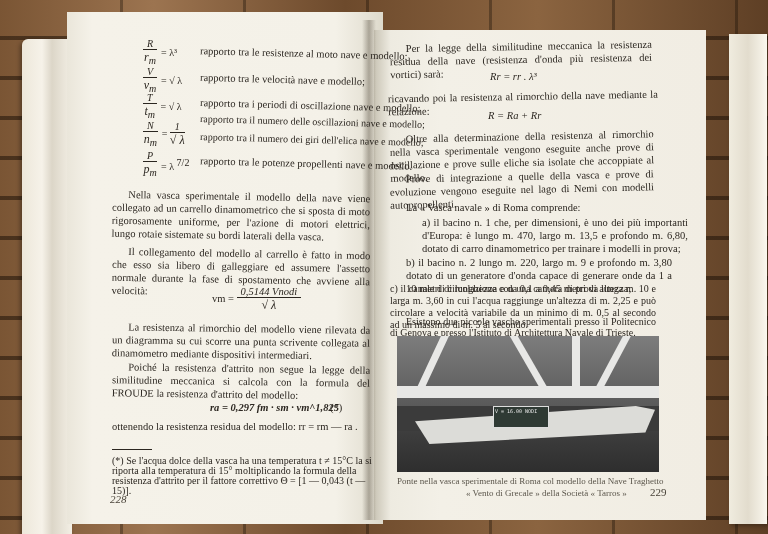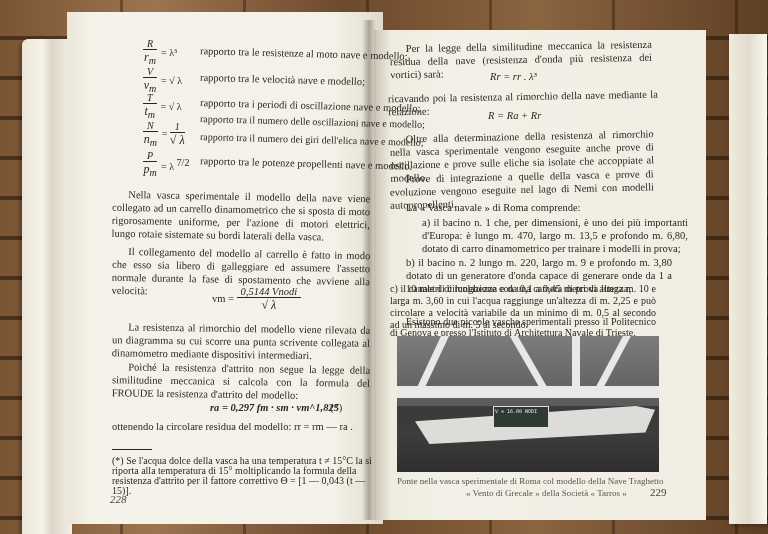--- a/index.html
+++ b/index.html
@@ -92,21 +92,21 @@
   <span>vm =</span>
   <span class="frac"><span class="num">0,5144 Vnodi</span><span class="den">√ λ</span></span>
 </div>
 
 <div class="p indent" style="left:112px;top:322px;width:258px;transform:rotate(.8deg);">La resistenza al rimorchio del modello viene rilevata da un diagramma su cui scorre una punta scrivente collegata al dinamometro mediante dispositivi intermediari.</div>
 <div class="p indent" style="left:112px;top:362px;width:258px;transform:rotate(.8deg);">Poiché la resistenza d'attrito non segue la legge della similitudine meccanica si calcola con la formula del FROUDE la resistenza d'attrito del modello:</div>
 
 <div class="formula" style="left:210px;top:402px;font-size:10.5px;font-style:italic;font-weight:bold;">ra = 0,297 fm · sm · vm^1,825</div>
 <div class="formula" style="left:330px;top:402px;font-size:10.5px;">(*)</div>
 
-<div class="p" style="left:112px;top:420px;width:258px;">ottenendo la circolare residua del modello:  rr = rm — ra .</div>
+<div class="p" style="left:112px;top:420px;width:258px;">ottenendo la resistenza residua del modello:  rr = rm — ra .</div>
 
 <div class="sep" style="left:112px;top:449px;width:40px;"></div>
 <div class="foot" style="left:112px;top:456px;width:262px;">(*) Se l'acqua dolce della vasca ha una temperatura t ≠ 15°C la si riporta alla temperatura di 15° moltiplicando la formula della resistenza d'attrito per il fattore correttivo Θ = [1 — 0,043 (t — 15)].</div>
 <div class="pnum" style="left:110px;top:493px;text-align:right;">228</div>
 
 <div class="p indent" style="left:390px;top:40px;width:262px;transform:rotate(-1deg);">Per la legge della similitudine meccanica la resistenza residua della nave (resistenza d'onda più resistenza dei vortici) sarà:</div>
 <div class="formula" style="left:490px;top:71px;font-size:10.5px;font-style:italic;">Rr = rr . λ³</div>
 <div class="p" style="left:388px;top:90px;width:270px;transform:rotate(-1deg);">ricavando poi la resistenza al rimorchio della nave mediante la relazione:</div>
 <div class="formula" style="left:488px;top:110px;font-size:10.5px;font-style:italic;">R = Ra + Rr</div>
 

